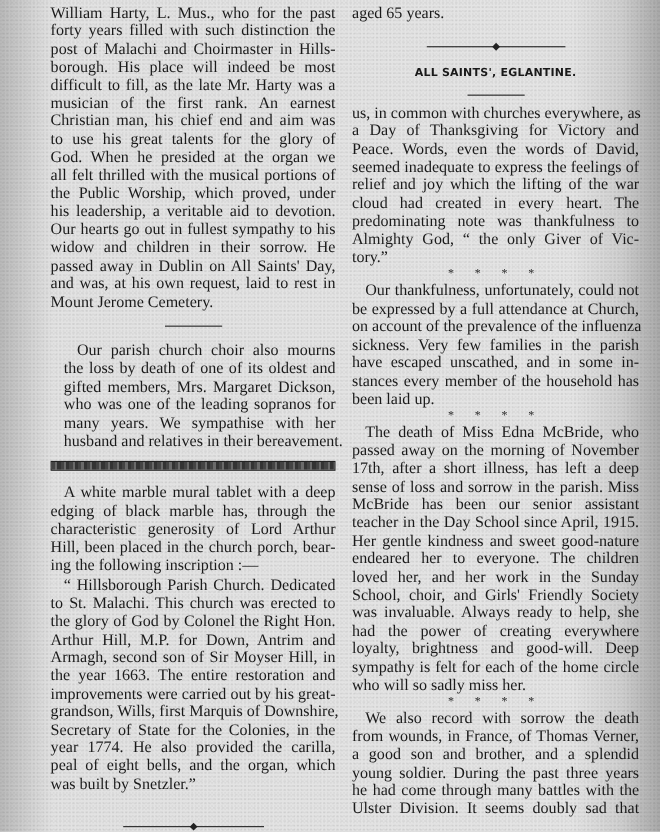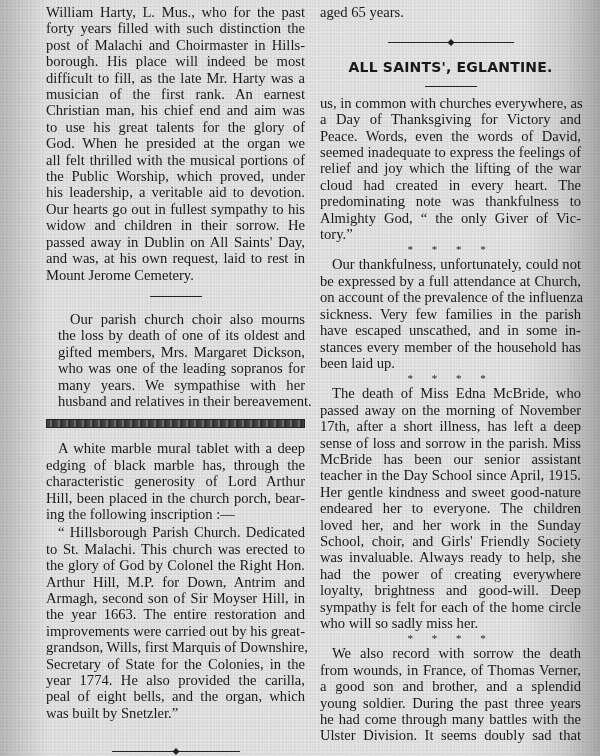--- a/index.html
+++ b/index.html
@@ -37,21 +37,21 @@
   }
   .thick-rule {
     height: 7px; margin: 10px 0 12px 0;
     background: repeating-linear-gradient(90deg, #444 0 3px, #6a6a6a 3px 5px, #333 5px 8px);
     border: 1px solid #222;
   }
   .heading {
     font-family: "DejaVu Sans", "Liberation Sans", sans-serif;
     font-weight: bold; text-align: center; letter-spacing: 0.2px;
   }
-  .h-all-saints { font-size: 14px; margin: 16px 0 0 0; }
+  .h-all-saints { font-size: 10px; margin: 16px 0 0 0; }
   .stars { text-align: center; font-size: 11px; letter-spacing: 8px; line-height: 14px; margin: 0; }
 </style>
 </head>
 <body>
 
 <div class="page">
 
   <div class="col col-left">
 
     <p>

